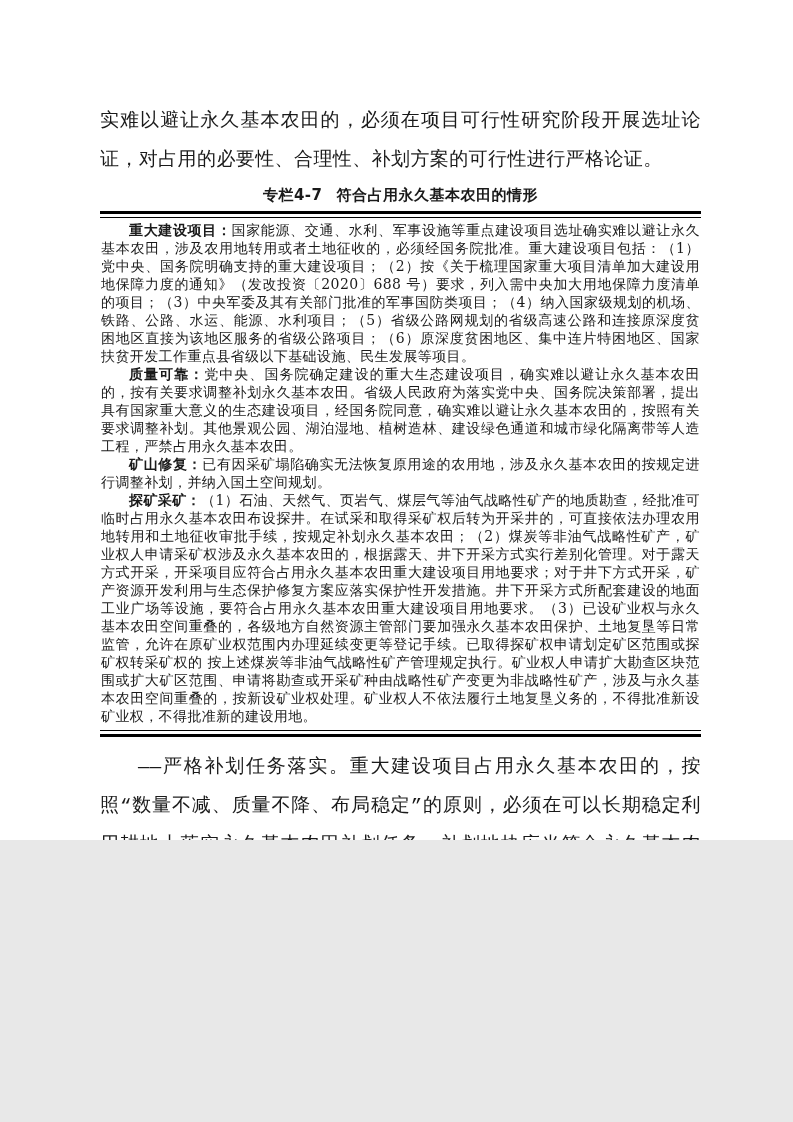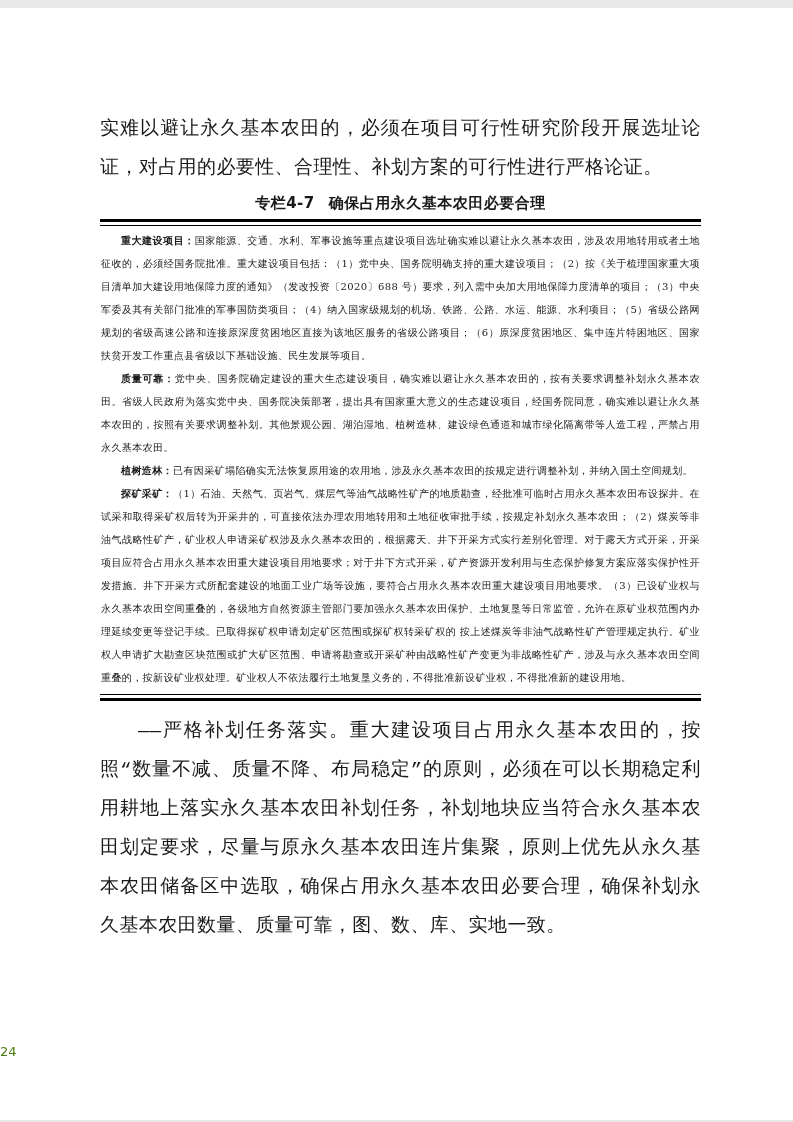--- a/index.html
+++ b/index.html
@@ -1,20 +1,20 @@
 <!DOCTYPE html>
 <html><head>
 <meta charset="utf-8">
 <style>
   html, body { margin: 0; padding: 0; background: #e8e8e8; }
   .page {
     position: relative;
     width: 793px;
-    height: 1112px;
-    margin: 8px auto;
+    height: 840px;
+    margin: 0 auto;
     background: #ffffff;
     color: #1a1a1a;
     font-family: "DejaVu Serif", "Liberation Serif", serif;
     overflow: hidden;
   }
   .content {
     position: absolute;
     left: 100px;
     top: 100px;
     width: 601px;
@@ -41,22 +41,22 @@
     margin-bottom: 5px;
     letter-spacing: 0.5px;
   }
   .title-gap { display: inline-block; width: 14px; }
   .rule { height: 3px; }
   .rule-top { border-top: 3px solid #000; border-bottom: 1px solid #000; }
   .rule-bottom { border-top: 1px solid #000; border-bottom: 3px solid #000; }
   .box-body { padding: 3px 1px 5px 1px; }
   .box-para {
     margin: 0;
-    font-size: 10px;
-    line-height: 23px;
+    font-size: 14px;
+    line-height: 18px;
     letter-spacing: 0.4px;
     text-align: justify;
     text-indent: 2em;
   }
   .box-para b { font-weight: bold; }
   .page-number {
     position: absolute;
     left: 0;
     right: 0;
     top: 1036px;
@@ -69,27 +69,27 @@
 </head>
 <body>
 
 <div class="page">
   <div class="content">
 
     <p class="body-text">实难以避让永久基本农田的，必须在项目可行性研究阶段开展选址论证，对占用的必要性、合理性、补划方案的可行性进行严格论证。</p>
 
     <div class="box">
       <div class="box-title">
-        <span>专栏4-7</span><span class="title-gap"></span><span>确保占用永久基本农田必要合理</span>
+        <span>专栏4-7</span><span class="title-gap"></span><span>符合占用永久基本农田的情形</span>
       </div>
       <div class="rule rule-top"></div>
       <div class="box-body" id="box-body">
           <p class="box-para"><b>重大建设项目：</b>国家能源、交通、水利、军事设施等重点建设项目选址确实难以避让永久基本农田，涉及农用地转用或者土地征收的，必须经国务院批准。重大建设项目包括：（1）党中央、国务院明确支持的重大建设项目；（2）按《关于梳理国家重大项目清单加大建设用地保障力度的通知》（发改投资〔2020〕688 号）要求，列入需中央加大用地保障力度清单的项目；（3）中央军委及其有关部门批准的军事国防类项目；（4）纳入国家级规划的机场、铁路、公路、水运、能源、水利项目；（5）省级公路网规划的省级高速公路和连接原深度贫困地区直接为该地区服务的省级公路项目；（6）原深度贫困地区、集中连片特困地区、国家扶贫开发工作重点县省级以下基础设施、民生发展等项目。</p>
           <p class="box-para"><b>质量可靠：</b>党中央、国务院确定建设的重大生态建设项目，确实难以避让永久基本农田的，按有关要求调整补划永久基本农田。省级人民政府为落实党中央、国务院决策部署，提出具有国家重大意义的生态建设项目，经国务院同意，确实难以避让永久基本农田的，按照有关要求调整补划。其他景观公园、湖泊湿地、植树造林、建设绿色通道和城市绿化隔离带等人造工程，严禁占用永久基本农田。</p>
-          <p class="box-para"><b>植树造林：</b>已有因采矿塌陷确实无法恢复原用途的农用地，涉及永久基本农田的按规定进行调整补划，并纳入国土空间规划。</p>
+          <p class="box-para"><b>矿山修复：</b>已有因采矿塌陷确实无法恢复原用途的农用地，涉及永久基本农田的按规定进行调整补划，并纳入国土空间规划。</p>
           <p class="box-para"><b>探矿采矿：</b>（1）石油、天然气、页岩气、煤层气等油气战略性矿产的地质勘查，经批准可临时占用永久基本农田布设探井。在试采和取得采矿权后转为开采井的，可直接依法办理农用地转用和土地征收审批手续，按规定补划永久基本农田；（2）煤炭等非油气战略性矿产，矿业权人申请采矿权涉及永久基本农田的，根据露天、井下开采方式实行差别化管理。对于露天方式开采，开采项目应符合占用永久基本农田重大建设项目用地要求；对于井下方式开采，矿产资源开发利用与生态保护修复方案应落实保护性开发措施。井下开采方式所配套建设的地面工业广场等设施，要符合占用永久基本农田重大建设项目用地要求。（3）已设矿业权与永久基本农田空间重叠的，各级地方自然资源主管部门要加强永久基本农田保护、土地复垦等日常监管，允许在原矿业权范围内办理延续变更等登记手续。已取得探矿权申请划定矿区范围或探矿权转采矿权的 按上述煤炭等非油气战略性矿产管理规定执行。矿业权人申请扩大勘查区块范围或扩大矿区范围、申请将勘查或开采矿种由战略性矿产变更为非战略性矿产，涉及与永久基本农田空间重叠的，按新设矿业权处理。矿业权人不依法履行土地复垦义务的，不得批准新设矿业权，不得批准新的建设用地。</p>
         </div>
       <div class="rule rule-bottom"></div>
     </div>
 
     <p class="body-text closing">——严格补划任务落实。重大建设项目占用永久基本农田的，按照“数量不减、质量不降、布局稳定”的原则，必须在可以长期稳定利用耕地上落实永久基本农田补划任务，补划地块应当符合永久基本农田划定要求，尽量与原永久基本农田连片集聚，原则上优先从永久基本农田储备区中选取，确保占用永久基本农田必要合理，确保补划永久基本农田数量、质量可靠，图、数、库、实地一致。</p>
 
   </div>
 
   <div class="page-number">24</div>

